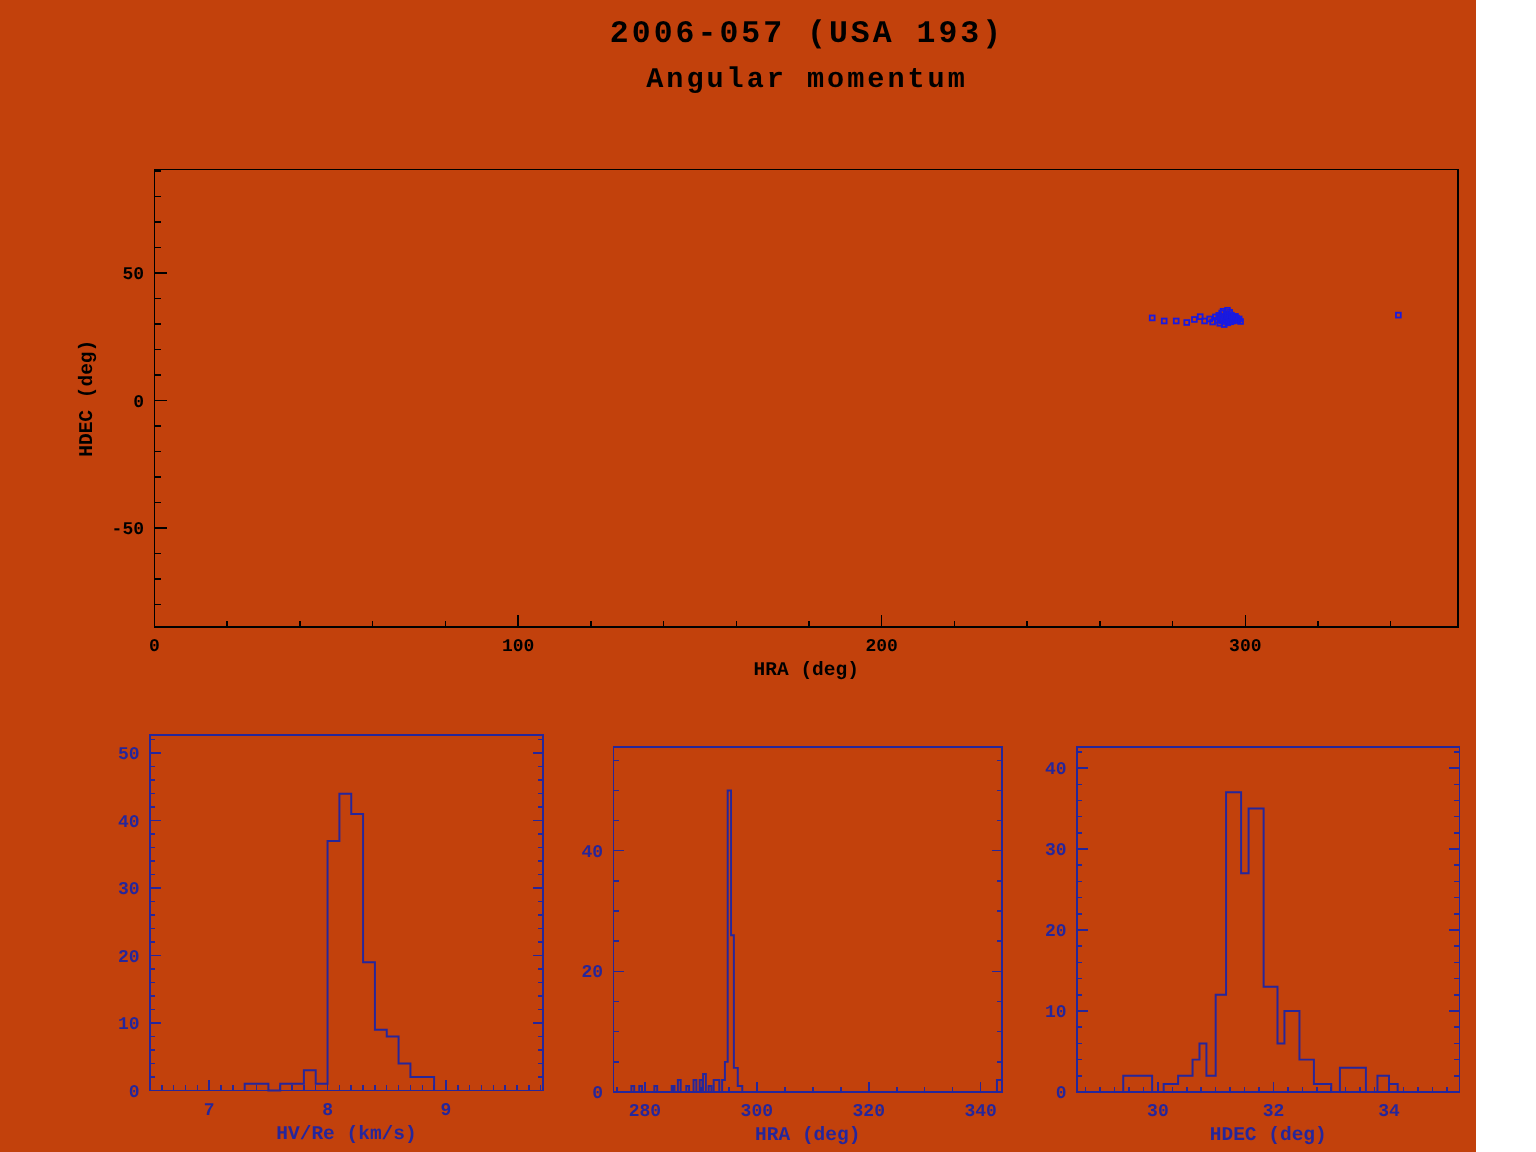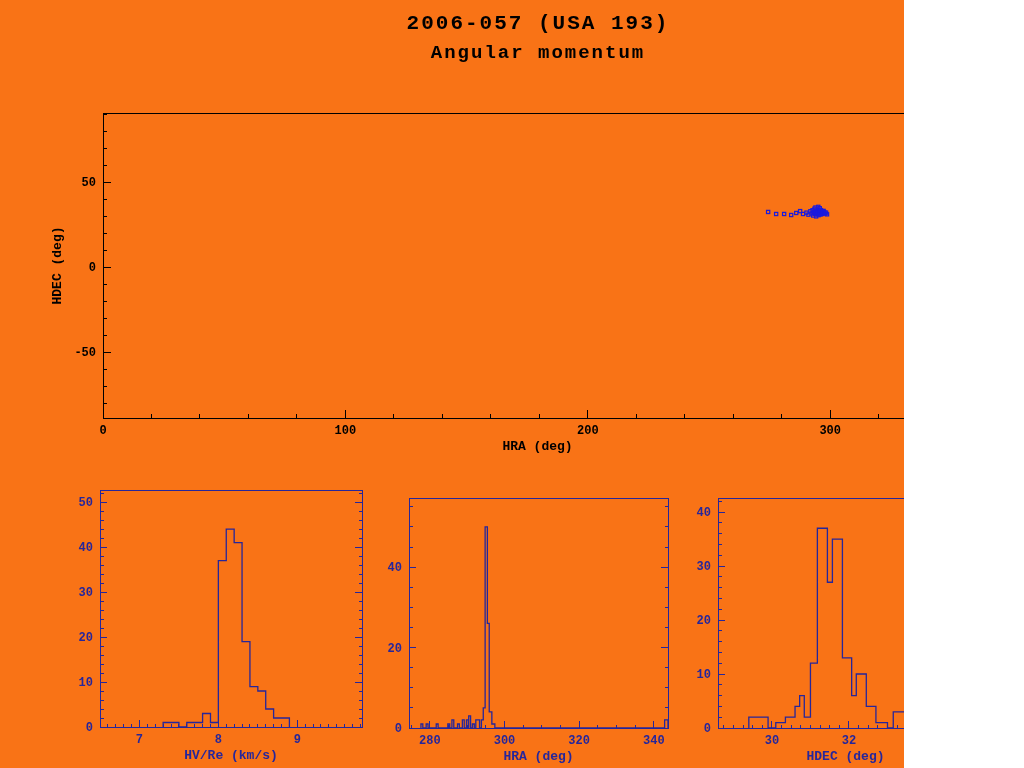--- a/index.html
+++ b/index.html
@@ -1,16 +1,16 @@
 <!DOCTYPE html>
 <html><head>
 <meta charset="utf-8">
 <style>
   html,body{margin:0;padding:0;background:#fff;}
-  #canvas{position:relative;width:904px;height:768px;background:#f97316;overflow:hidden;
+  #canvas{position:relative;width:984px;height:768px;background:#c2410c;overflow:hidden;
           font-family:"Liberation Mono","DejaVu Sans Mono",monospace;}
   .titleblock{position:absolute;top:12px;left:48px;width:980px;text-align:center;color:#000;}
   .title1{font-size:21px;font-weight:700;letter-spacing:2px;}
   .title2{font-size:19px;font-weight:700;letter-spacing:2px;margin-top:7px;}
   svg{position:absolute;overflow:visible;}
   svg text{font-family:"Liberation Mono","DejaVu Sans Mono",monospace;font-weight:700;}
 </style>
 </head>
 <body>
 

